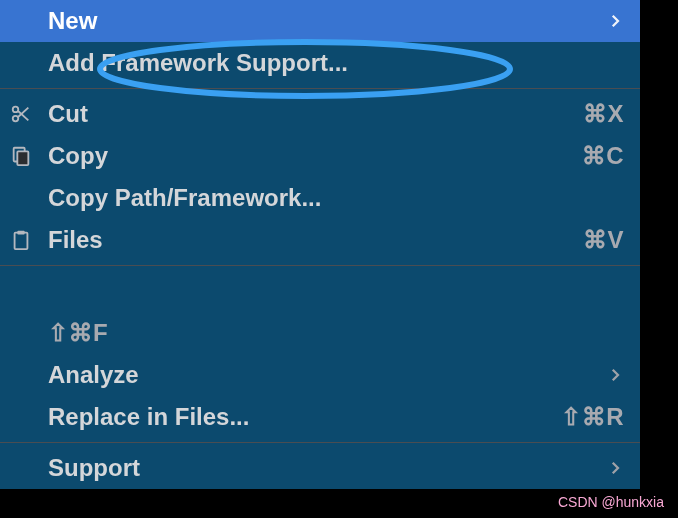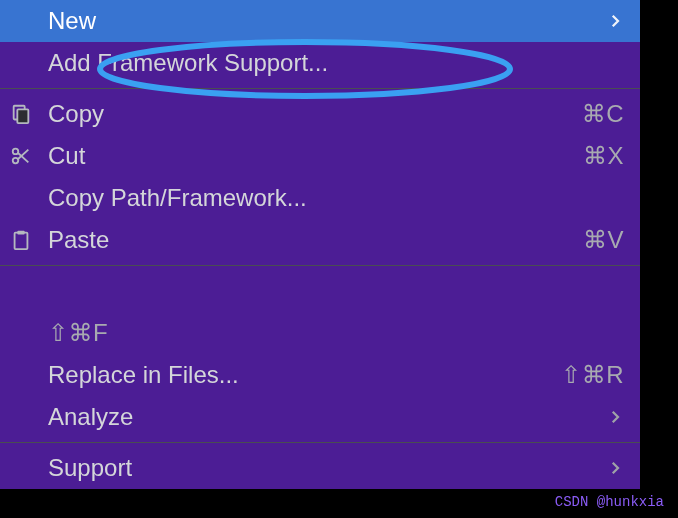--- a/index.html
+++ b/index.html
@@ -10,24 +10,24 @@
     body {
       width: 678px;
       height: 518px;
       background: #000;
       font-family: -apple-system, BlinkMacSystemFont, "Segoe UI", Helvetica, Arial, sans-serif;
       overflow: hidden;
       position: relative;
     }
     .menu {
       width: 640px;
-      background: #4c1d95;
+      background: #0c4a6e;
       color: #d4d6d9;
       font-size: 24px;
-      font-weight: 400;
+      font-weight: 700;
     }
     .menu-item {
       display: flex;
       align-items: center;
       height: 42px;
       padding: 0 16px 0 10px;
       cursor: pointer;
       position: relative;
     }
     .menu-item.selected {
@@ -75,23 +75,23 @@
       top: 38px;
       width: 420px;
       height: 62px;
       pointer-events: none;
       z-index: 10;
     }
     .watermark {
       position: absolute;
       right: 14px;
       bottom: 8px;
-      color: #8b5cf6;
+      color: #f9a8d4;
       font-size: 14px;
-      font-family: Liberation Mono, monospace;
+      font-family: Liberation Sans, sans-serif;
       z-index: 20;
       pointer-events: none;
       text-shadow: 0 0 3px rgba(0,0,0,0.7);
     }
   </style>
 </head>
 <body>
 
 <div class="menu">
 
@@ -104,88 +104,88 @@
       </svg>
     </span>
   </div>
 
   <div class="menu-item">
     <span class="icon-slot"></span>
     <span class="label">Add Framework Support...</span>
   </div>
 
   <div class="separator"></div>
-
-  <div class="menu-item">
-    <span class="icon-slot">
-      <svg class="icon-svg" viewBox="0 0 24 24">
-        <rect x="4" y="3" width="12" height="15" rx="1" fill="none" stroke="#b4b8bf" stroke-width="2"></rect>
-        <rect x="8" y="7" width="12" height="15" rx="1" fill="#2b2d30" stroke="#b4b8bf" stroke-width="2"></rect>
-      </svg>
-    </span>
-    <span class="label">Copy</span>
-    <span class="shortcut">⌘C</span>
-  </div>
 
   <div class="menu-item">
     <span class="icon-slot">
       <svg class="icon-svg" viewBox="0 0 24 24">
         <circle cx="6" cy="7" r="3" fill="none" stroke="#b4b8bf" stroke-width="2"></circle>
         <circle cx="6" cy="17" r="3" fill="none" stroke="#b4b8bf" stroke-width="2"></circle>
         <line x1="8.5" y1="8.5" x2="20" y2="19" stroke="#b4b8bf" stroke-width="2"></line>
         <line x1="8.5" y1="15.5" x2="20" y2="5" stroke="#b4b8bf" stroke-width="2"></line>
       </svg>
     </span>
     <span class="label">Cut</span>
     <span class="shortcut">⌘X</span>
   </div>
 
   <div class="menu-item">
+    <span class="icon-slot">
+      <svg class="icon-svg" viewBox="0 0 24 24">
+        <rect x="4" y="3" width="12" height="15" rx="1" fill="none" stroke="#b4b8bf" stroke-width="2"></rect>
+        <rect x="8" y="7" width="12" height="15" rx="1" fill="#2b2d30" stroke="#b4b8bf" stroke-width="2"></rect>
+      </svg>
+    </span>
+    <span class="label">Copy</span>
+    <span class="shortcut">⌘C</span>
+  </div>
+
+  <div class="menu-item">
     <span class="icon-slot"></span>
     <span class="label">Copy Path/Framework...</span>
   </div>
 
   <div class="menu-item">
     <span class="icon-slot">
       <svg class="icon-svg" viewBox="0 0 24 24">
         <rect x="5" y="4" width="14" height="18" rx="1" fill="none" stroke="#b4b8bf" stroke-width="2"></rect>
         <rect x="8" y="2" width="8" height="4" rx="1" fill="#b4b8bf"></rect>
       </svg>
     </span>
-    <span class="label">Paste</span>
+    <span class="label">Files</span>
     <span class="shortcut">⌘V</span>
   </div>
 
   <div class="separator"></div>
 
   <div class="menu-item">
     <span class="icon-slot"></span>
   </div>
 
   <div class="menu-item">
     <span class="icon-slot"></span>
     <span class="shortcut">⇧⌘F</span>
-  </div>
-
-  <div class="menu-item">
-    <span class="icon-slot"></span>
-    <span class="label">Replace in Files...</span>
-    <span class="shortcut">⇧⌘R</span>
   </div>
 
   <div class="menu-item">
     <span class="icon-slot"></span>
     <span class="label">Analyze</span>
     <span class="chevron">
       <svg width="18" height="18" viewBox="0 0 24 24" fill="none" stroke="currentColor" stroke-width="3">
         <polyline points="9 5 16 12 9 19"></polyline>
       </svg>
     </span>
   </div>
 
+  <div class="menu-item">
+    <span class="icon-slot"></span>
+    <span class="label">Replace in Files...</span>
+    <span class="shortcut">⇧⌘R</span>
+  </div>
+
   <div class="separator"></div>
 
   <div class="menu-item">
     <span class="icon-slot"></span>
     <span class="label">Support</span>
     <span class="chevron">
       <svg width="18" height="18" viewBox="0 0 24 24" fill="none" stroke="currentColor" stroke-width="3">
         <polyline points="9 5 16 12 9 19"></polyline>
       </svg>
     </span>

